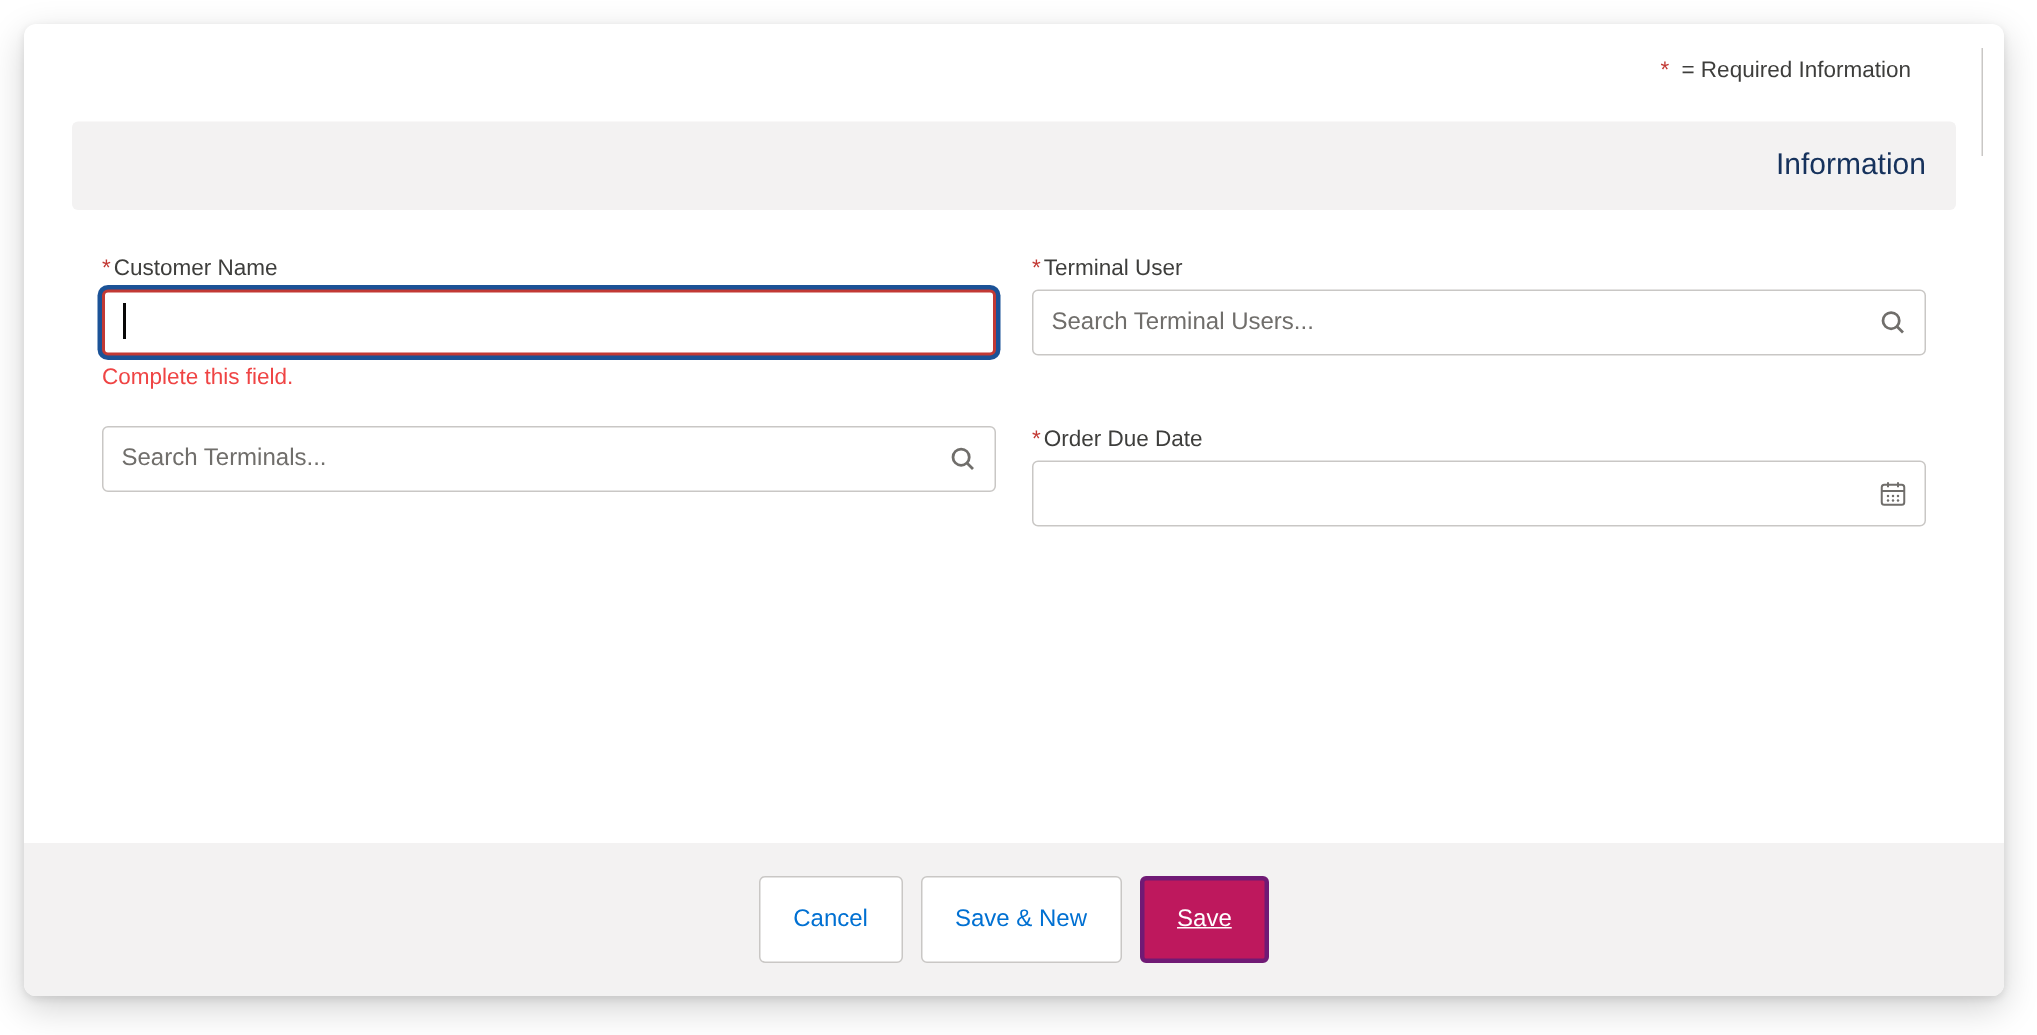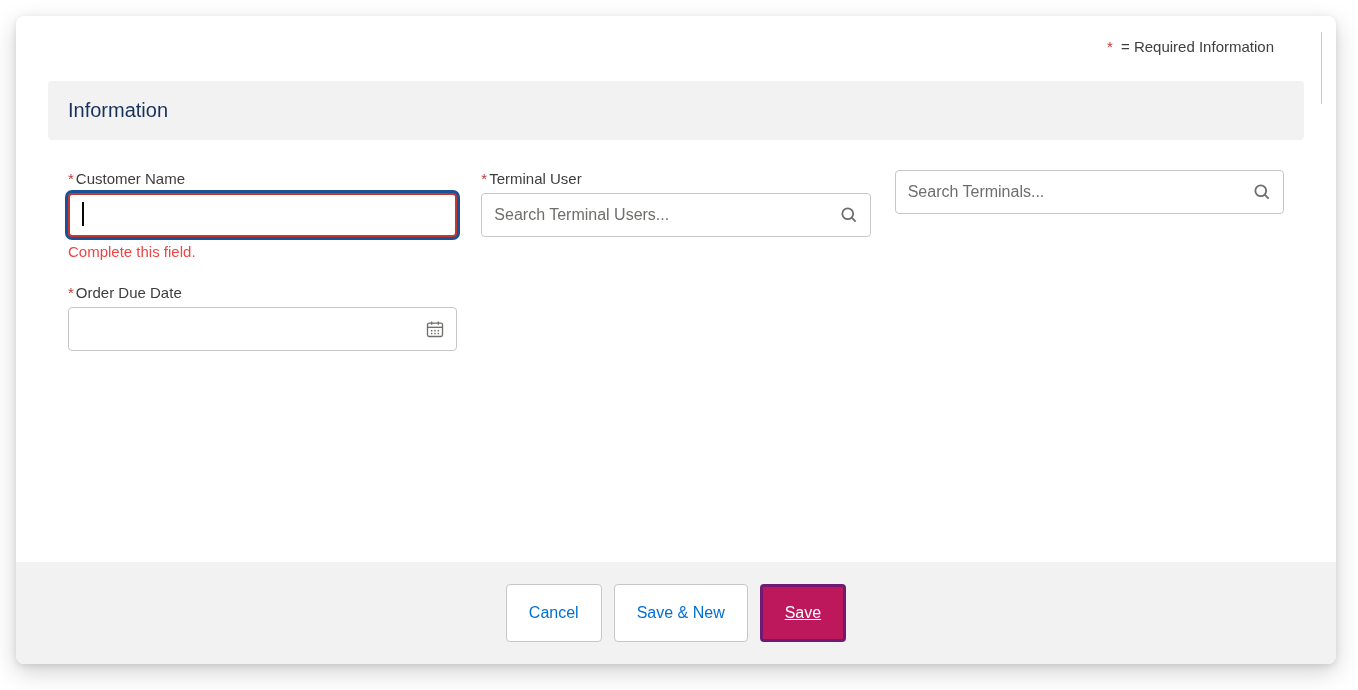--- a/index.html
+++ b/index.html
@@ -50,24 +50,25 @@
   .section-header {
     background: #f3f2f2;
     border-radius: 4px;
     padding: 18px 20px;
     margin-bottom: 30px;
   }
   .section-title {
     font-size: 20px;
     font-weight: 400;
     color: #16325c;
+    text-align: right;
   }
   .form-grid {
     display: grid;
-    grid-template-columns: 1fr 1fr 1fr;
+    grid-template-columns: 1fr 1fr;
     column-gap: 52px;
     row-gap: 28px;
     padding: 0 20px;
     gap: 24px;
   }
   .form-field { display: flex; flex-direction: column; }
   .field-label {
     font-size: 15px;
     color: #3e3e3c;
     margin-bottom: 6px;

